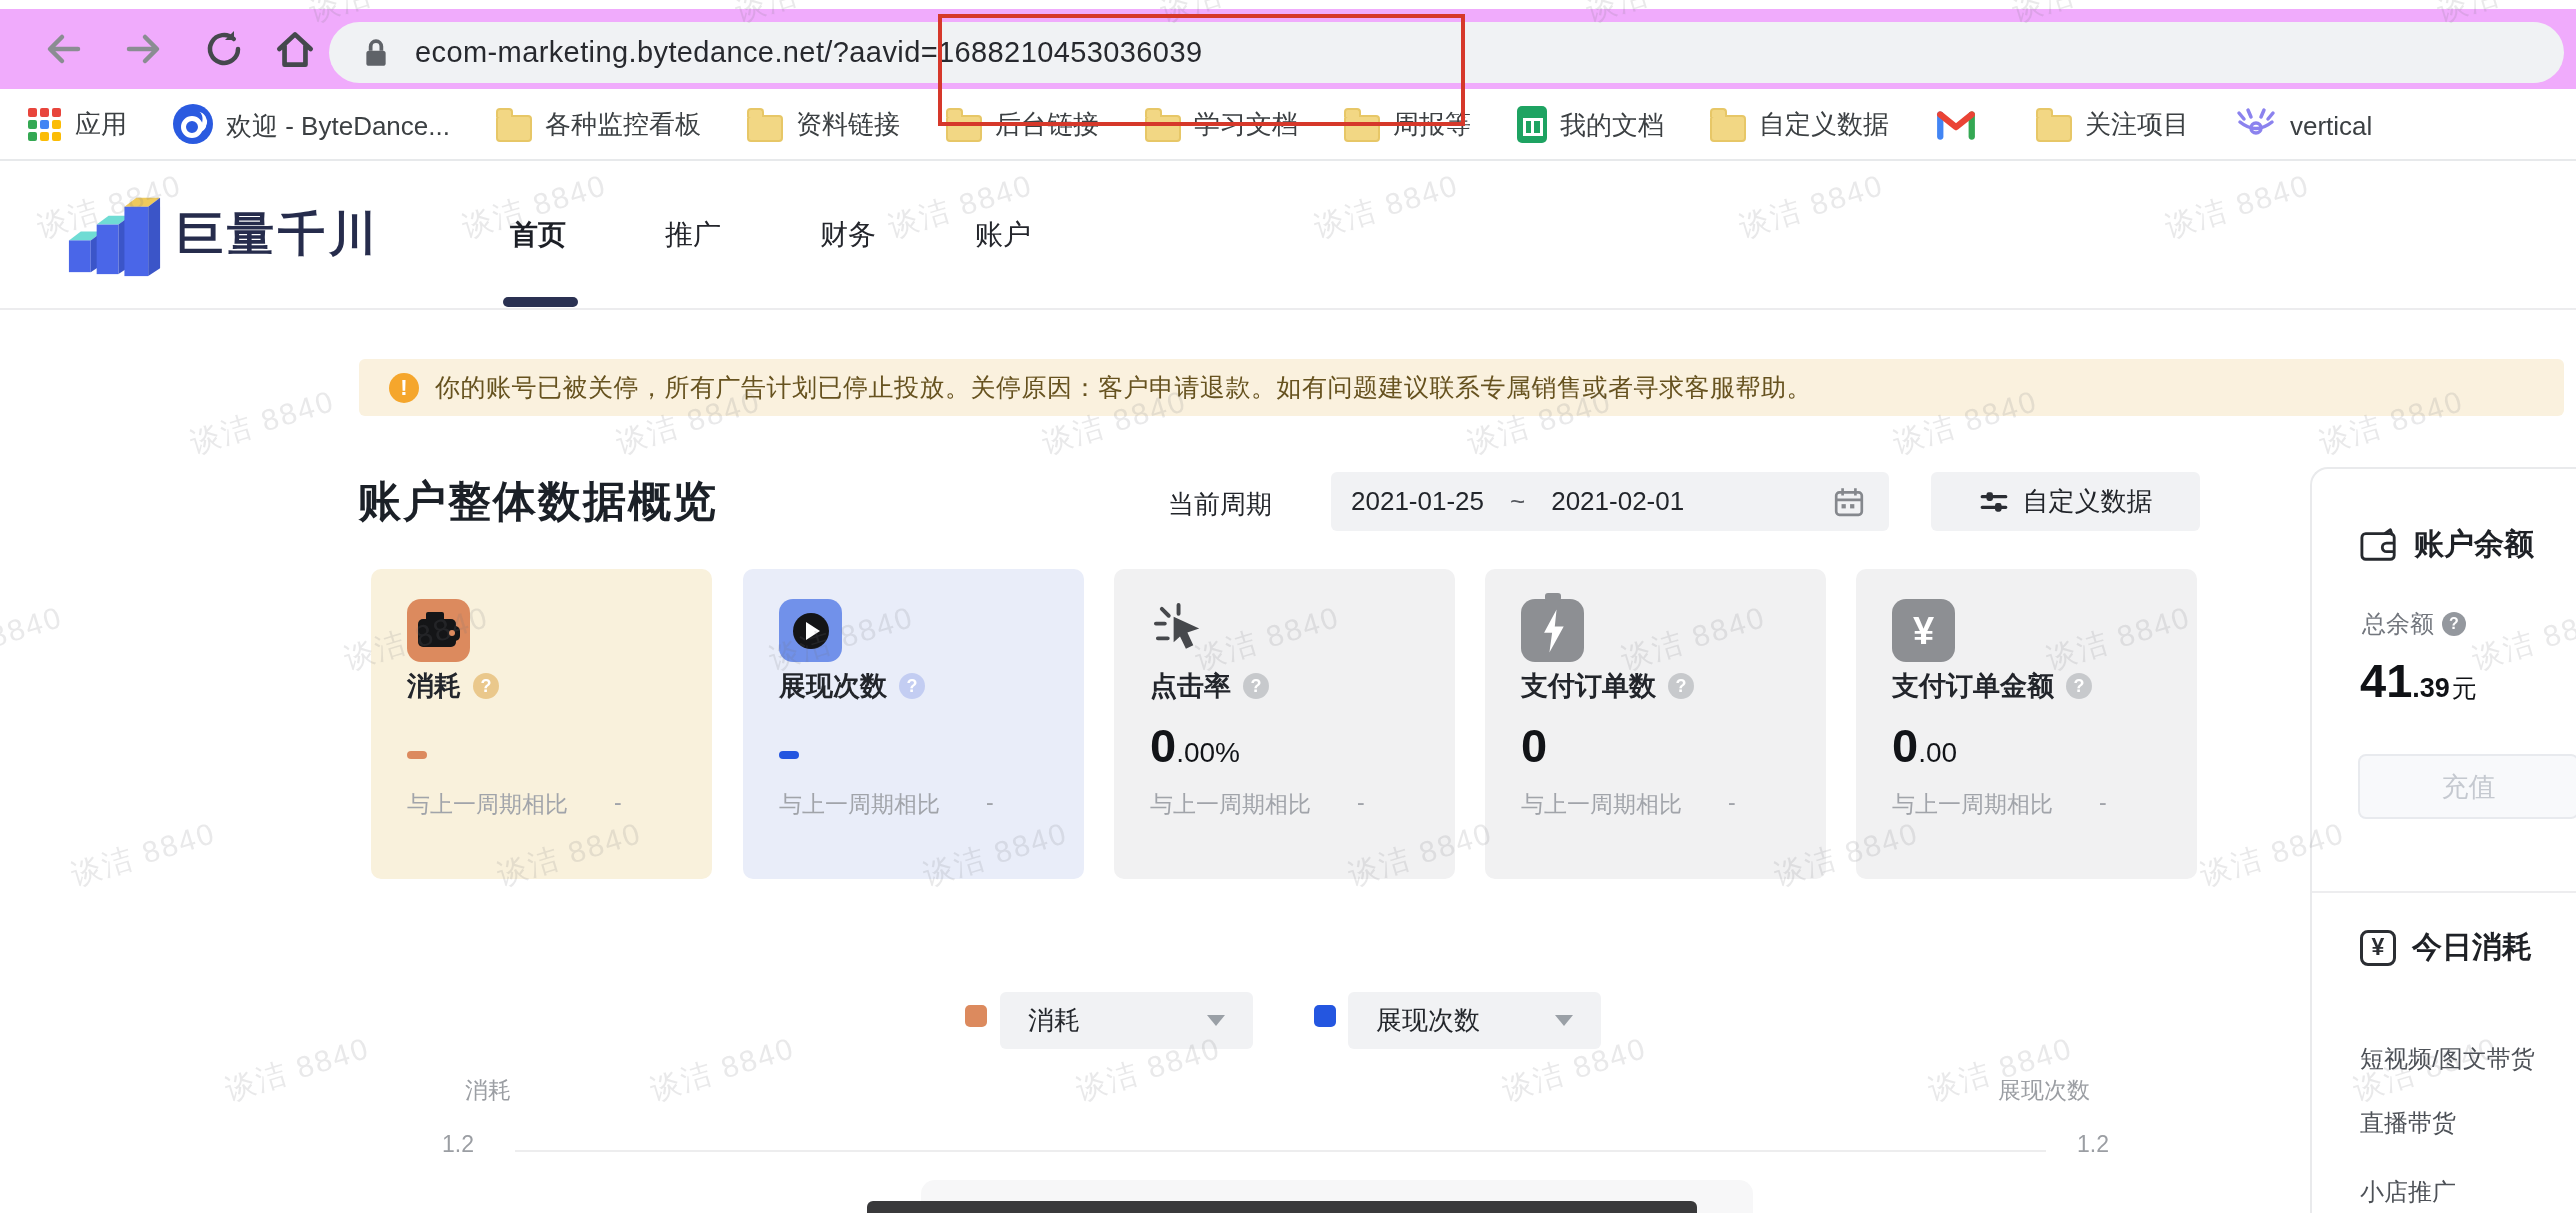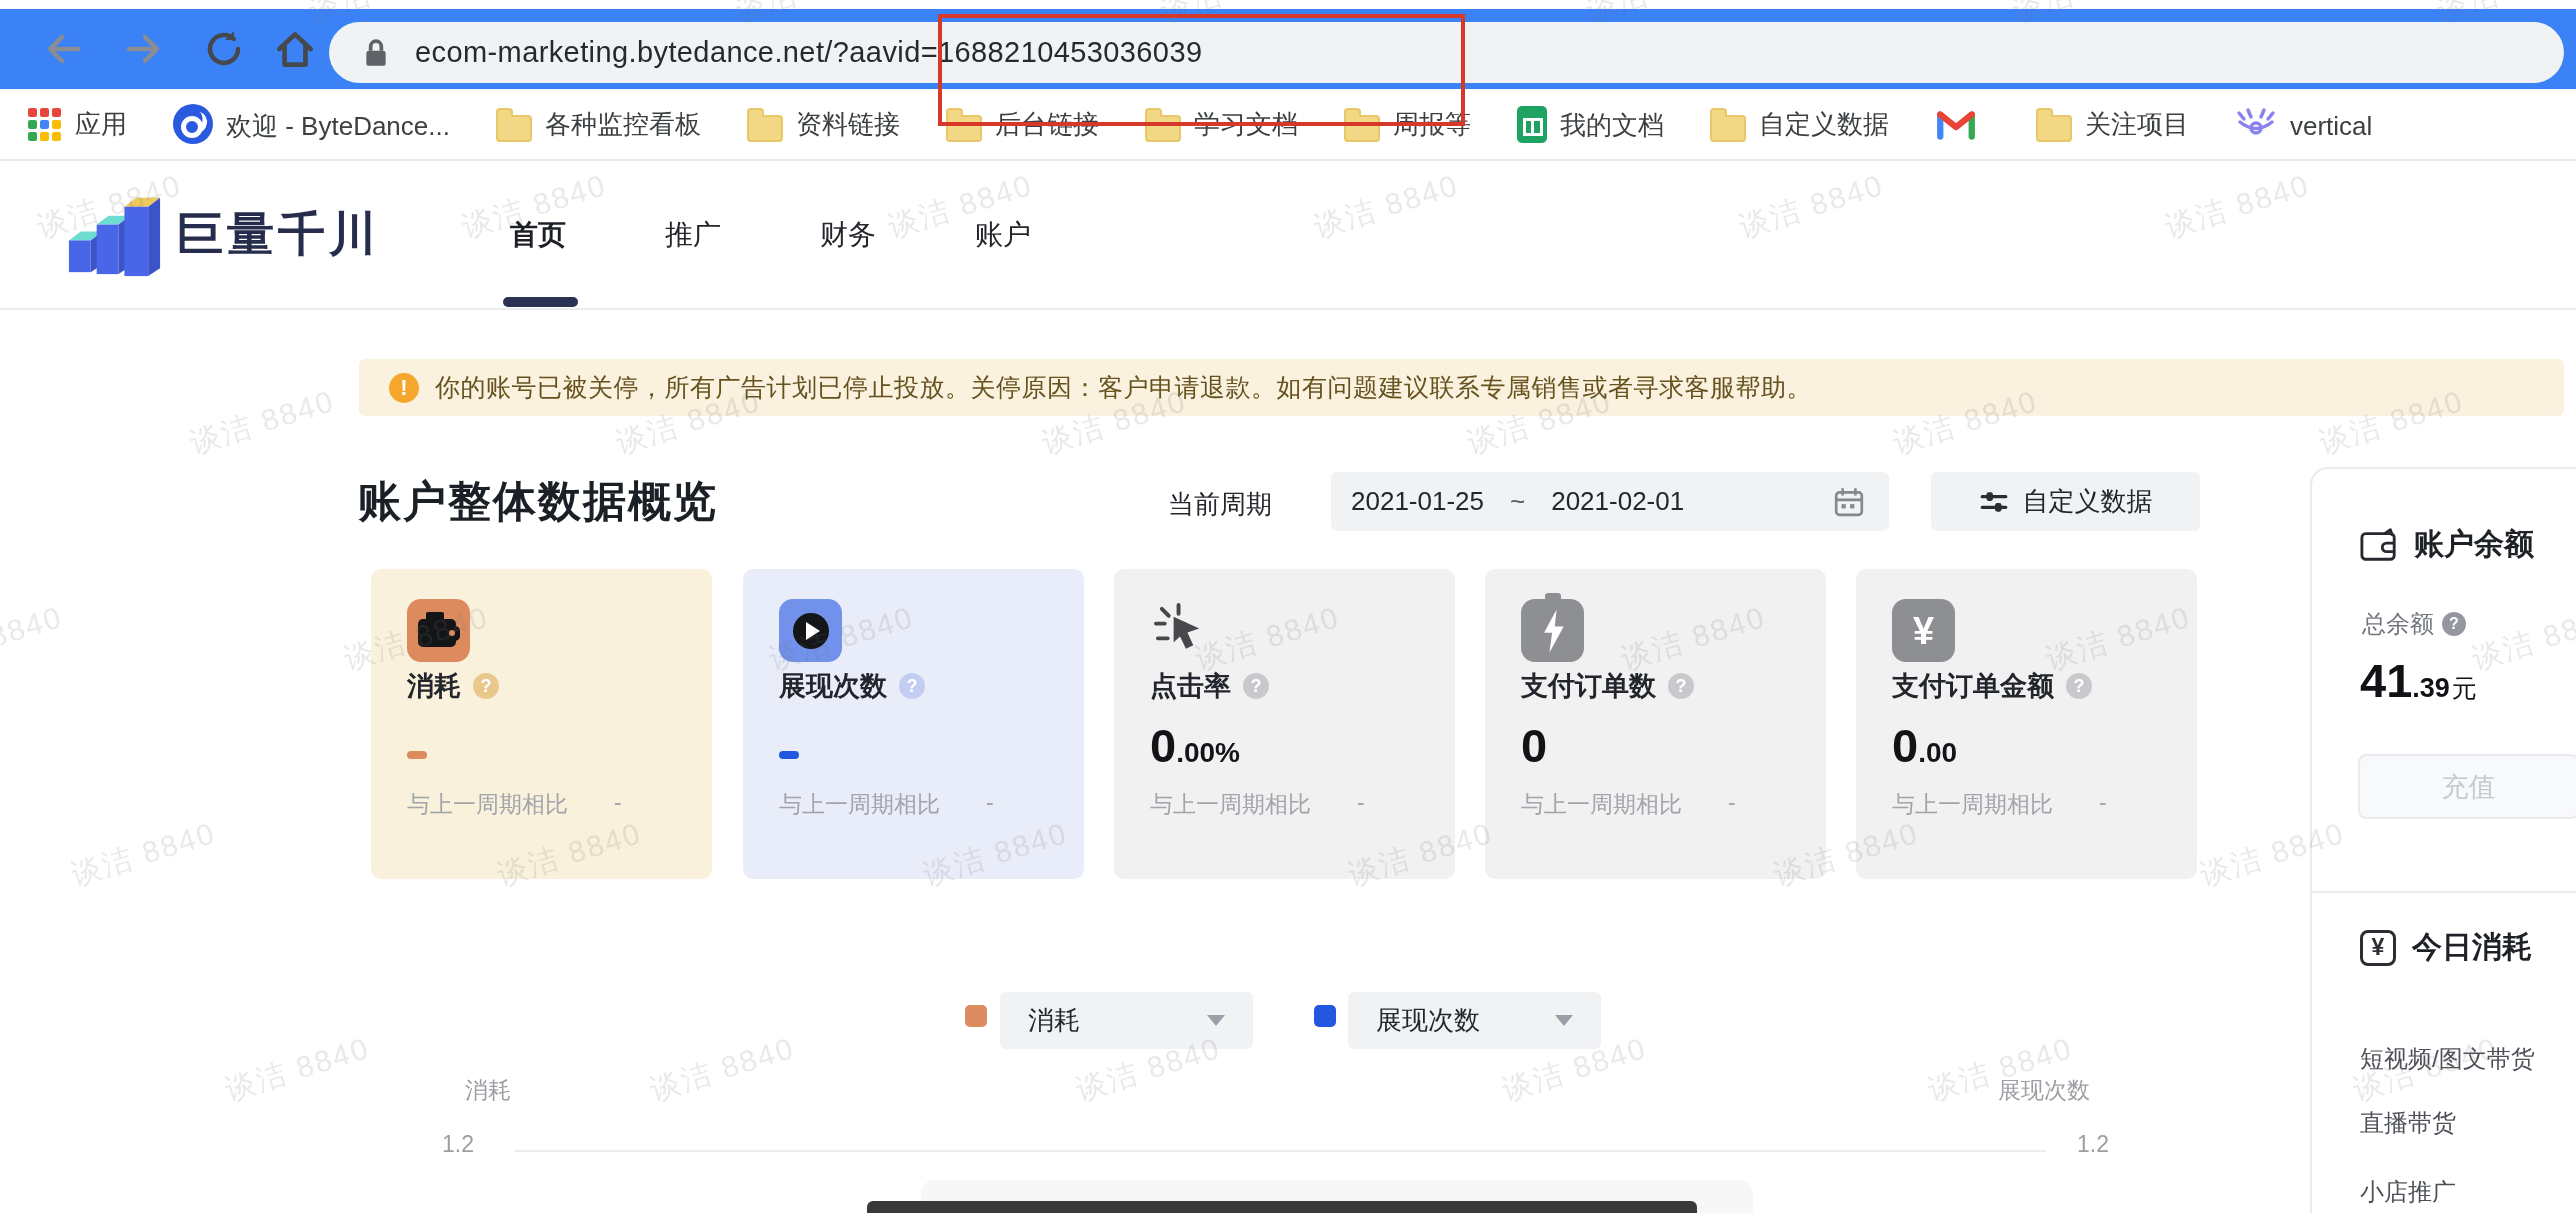--- a/index.html
+++ b/index.html
@@ -1,19 +1,19 @@
 <!DOCTYPE html>
 <html><head>
 <meta charset="utf-8">
 <style>
   html,body{margin:0;padding:0;background:#fff;}
   .screen{position:relative;width:2576px;height:1214px;overflow:hidden;background:#fff;
           font-family:"Liberation Sans","DejaVu Sans",sans-serif;-webkit-font-smoothing:antialiased;}
 
-  .toolbar{position:absolute;left:0;top:9px;width:2576px;height:80px;background:#3b82f6;}
+  .toolbar{position:absolute;left:0;top:9px;width:2576px;height:80px;background:#f0abfc;}
   .tb-btn{position:absolute;top:16px;width:48px;height:48px;display:flex;align-items:center;justify-content:center;}
   .tb-back{left:38px}.tb-forward{left:121px}.tb-reload{left:200px}.tb-home{left:271px}
   .url-pill{position:absolute;left:329px;top:13px;width:2235px;height:61px;border-radius:31px;background:#f0f2f4;
             display:flex;align-items:center;}
   .lock-wrap{margin-left:34px;display:flex;align-items:center;}
   .url-text{margin-left:26px;font-size:29px;color:#27292e;letter-spacing:0.4px;white-space:nowrap;}
 
   .bookmarks{position:absolute;left:0;top:89px;width:2576px;height:72px;background:#fff;
              border-bottom:2px solid #e7e9eb;display:flex;align-items:center;gap:46px;
              padding-left:26px;box-sizing:border-box;overflow:hidden;}
@@ -75,21 +75,21 @@
   .tile-plain{background:transparent;}
   .tile-cap::before{content:"";position:absolute;top:-6px;left:24px;width:16px;height:8px;border-radius:3px;background:#8d8f93;}
   .yen-glyph{font-size:38px;font-weight:700;color:#fff;line-height:1;}
   .card-label{position:absolute;left:36px;top:99px;display:flex;align-items:center;gap:12px;
               font-size:27px;font-weight:700;color:#22252b;}
   .q-badge{width:26px;height:26px;border-radius:50%;color:#fff;font-size:18px;font-weight:700;
            display:flex;align-items:center;justify-content:center;}
   .q-tan{background:#eac88c}.q-lav{background:#c3cdf2}.q-gray{background:#c7c9cc}
   .card-value{position:absolute;left:36px;top:145px;height:55px;display:flex;align-items:flex-end;}
   .v-main{font-size:47px;font-weight:700;color:#121418;line-height:1;}
-  .v-suffix{font-size:28px;font-weight:700;color:#121418;line-height:1.1;}
+  .v-suffix{font-size:28px;font-weight:400;color:#121418;line-height:1.1;}
   .value-dash{width:20px;height:8px;border-radius:4px;margin-bottom:10px;}
   .dash-orange{background:#dc8a5e}.dash-blue{background:#2456e0}
   .card-compare{position:absolute;left:36px;top:220px;display:flex;gap:46px;font-size:23px;color:#a1a4aa;}
 
   
   .legend-chip{position:absolute;top:1005px;width:22px;height:22px;border-radius:5px;}
   .chip1{left:965px;background:#dc8a5e}.chip2{left:1314px;background:#2456e0}
   .legend-box{position:absolute;top:992px;width:253px;height:57px;background:#f1f2f4;border-radius:6px;
               display:flex;align-items:center;font-size:26px;color:#23262b;}
   .lb1{left:1000px}.lb2{left:1348px}

